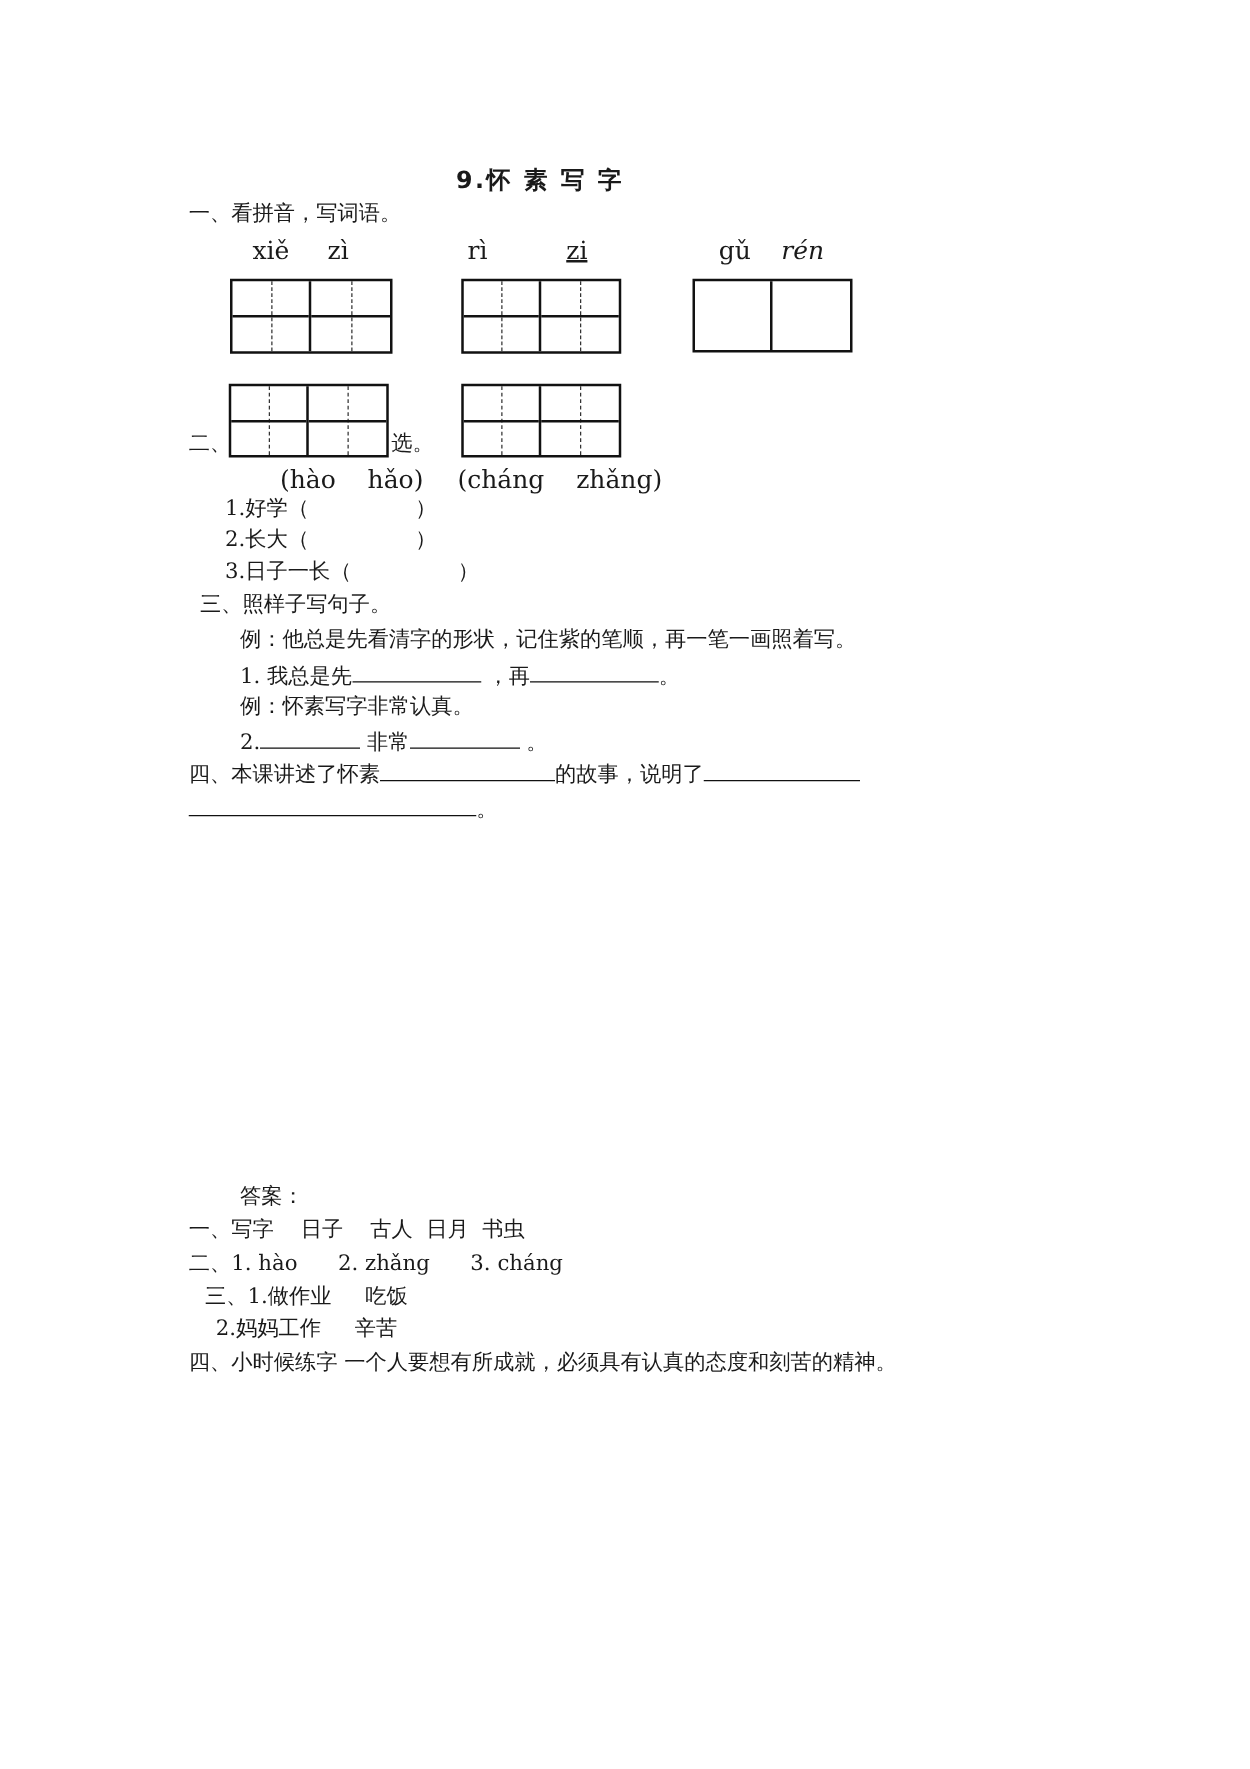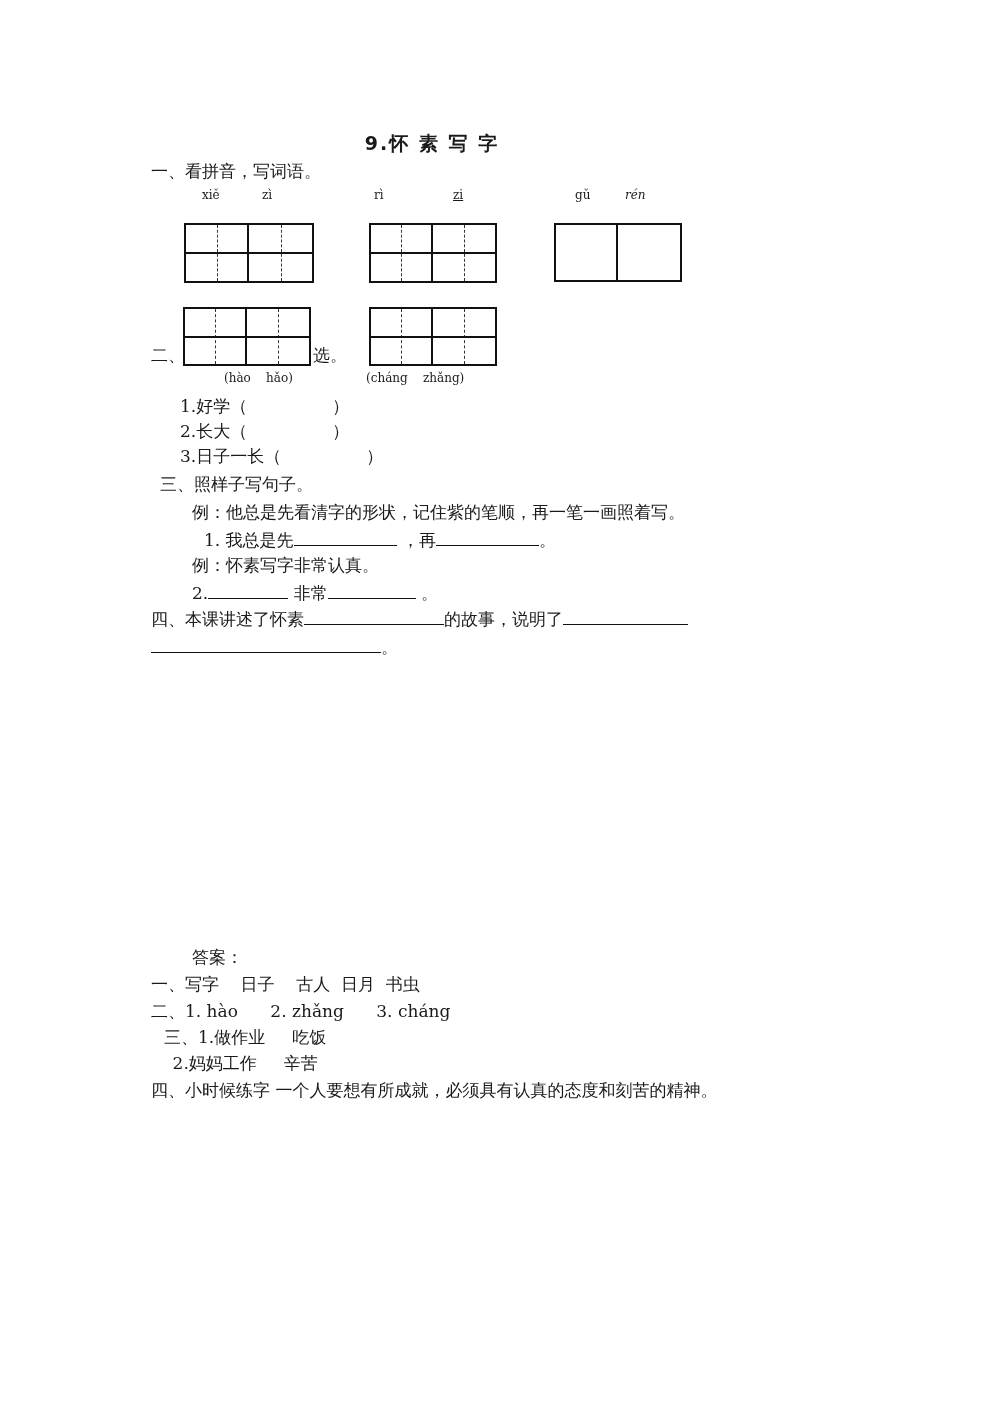--- a/index.html
+++ b/index.html
@@ -10,21 +10,21 @@
     }
     .abs { position: absolute; white-space: nowrap; }
     .title {
       left: 0; width: 864px; top: 131px; text-align: center;
       font-family: "DejaVu Sans", "Liberation Sans", sans-serif;
       font-weight: bold; font-size: 19px; letter-spacing: 2px;
       padding-left: 0;
     }
     .title span { display: inline-block; margin-left: 0; }
     .txt { font-size: 17px; line-height: 20px; }
-    .py { font-family: "DejaVu Serif", "Liberation Serif", serif; font-size: 12px; }
+    .py { font-family: "DejaVu Serif", "Liberation Serif", serif; font-size: 20px; }
 
     
     .grid {
       position: absolute; display: flex; border: 2px solid #111;
       box-sizing: border-box;
     }
     .cell {
       position: relative; box-sizing: border-box; height: 100%;
       border-right: 2px solid #111;
     }
@@ -93,21 +93,21 @@
 </div>
 <div class="abs txt" style="left:180px; top:421px;">
   <span>2.长大（</span><span class="blank" style="width:85px; border:none;"></span><span>）</span>
 </div>
 <div class="abs txt" style="left:180px; top:446px;">
   <span>3.日子一长（</span><span class="blank" style="width:85px; border:none;"></span><span>）</span>
 </div>
 
 <div class="abs txt" style="left:160px; top:474px;">三、照样子写句子。</div>
 <div class="abs txt" style="left:192px; top:502px;">例：他总是先看清字的形状，记住紫的笔顺，再一笔一画照着写。</div>
-<div class="abs txt" style="left:192px; top:529px;margin-left:12px;">
+<div class="abs txt" style="left:192px; top:529px;">
   <span>1.  我总是先</span><span class="blank" style="width:103px;"></span><span> ，再</span><span class="blank" style="width:103px;"></span><span>。</span>
 </div>
 <div class="abs txt" style="left:192px; top:555px;">例：怀素写字非常认真。</div>
 <div class="abs txt" style="left:192px; top:582px;">
   <span>2.</span><span class="blank" style="width:80px;"></span><span> 非常</span><span class="blank" style="width:88px;"></span><span> 。</span>
 </div>
 
 <div class="abs txt" style="left:151px; top:608px;">
   <span>四、本课讲述了怀素</span><span class="blank" style="width:140px;"></span><span>的故事，说明了</span><span class="blank" style="width:125px;"></span>
 </div>

